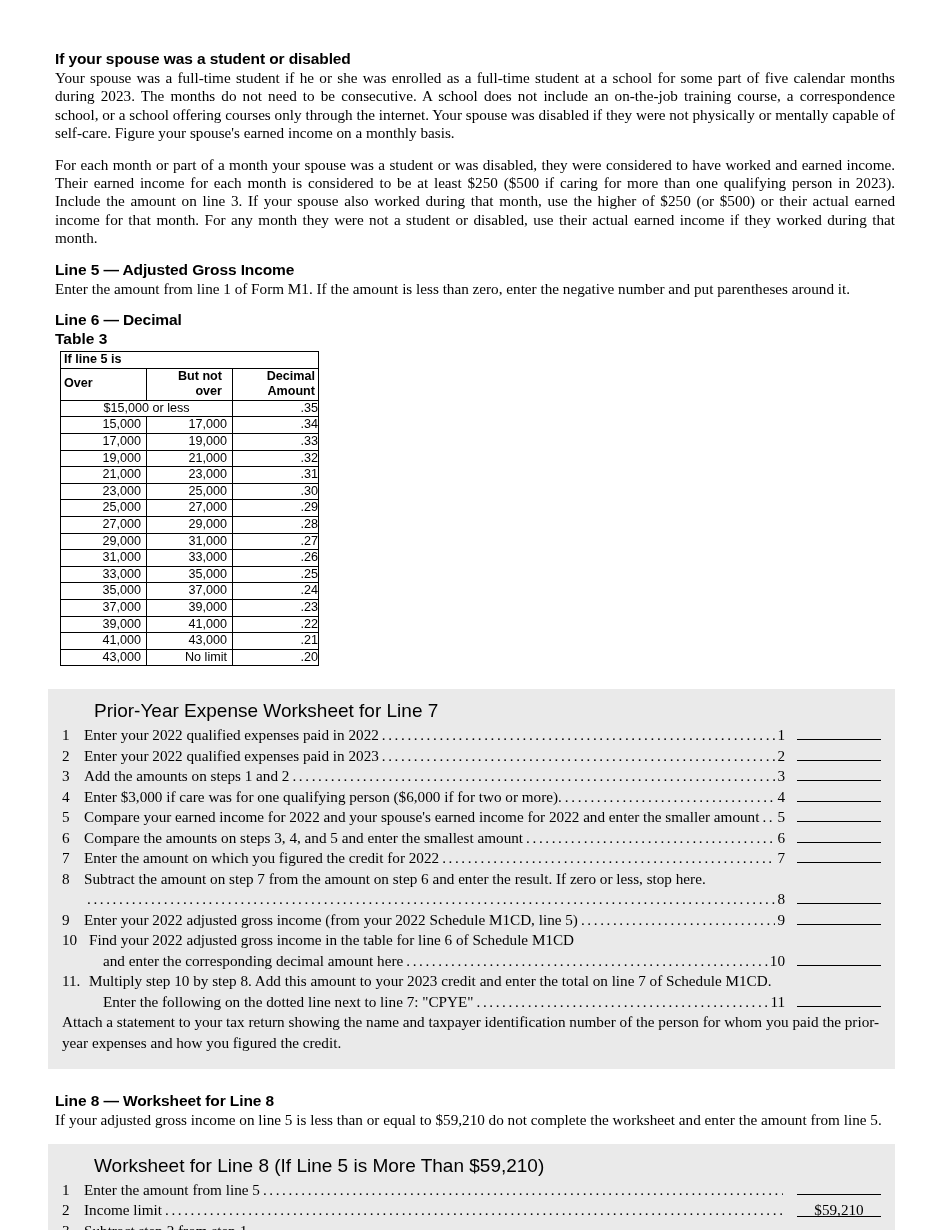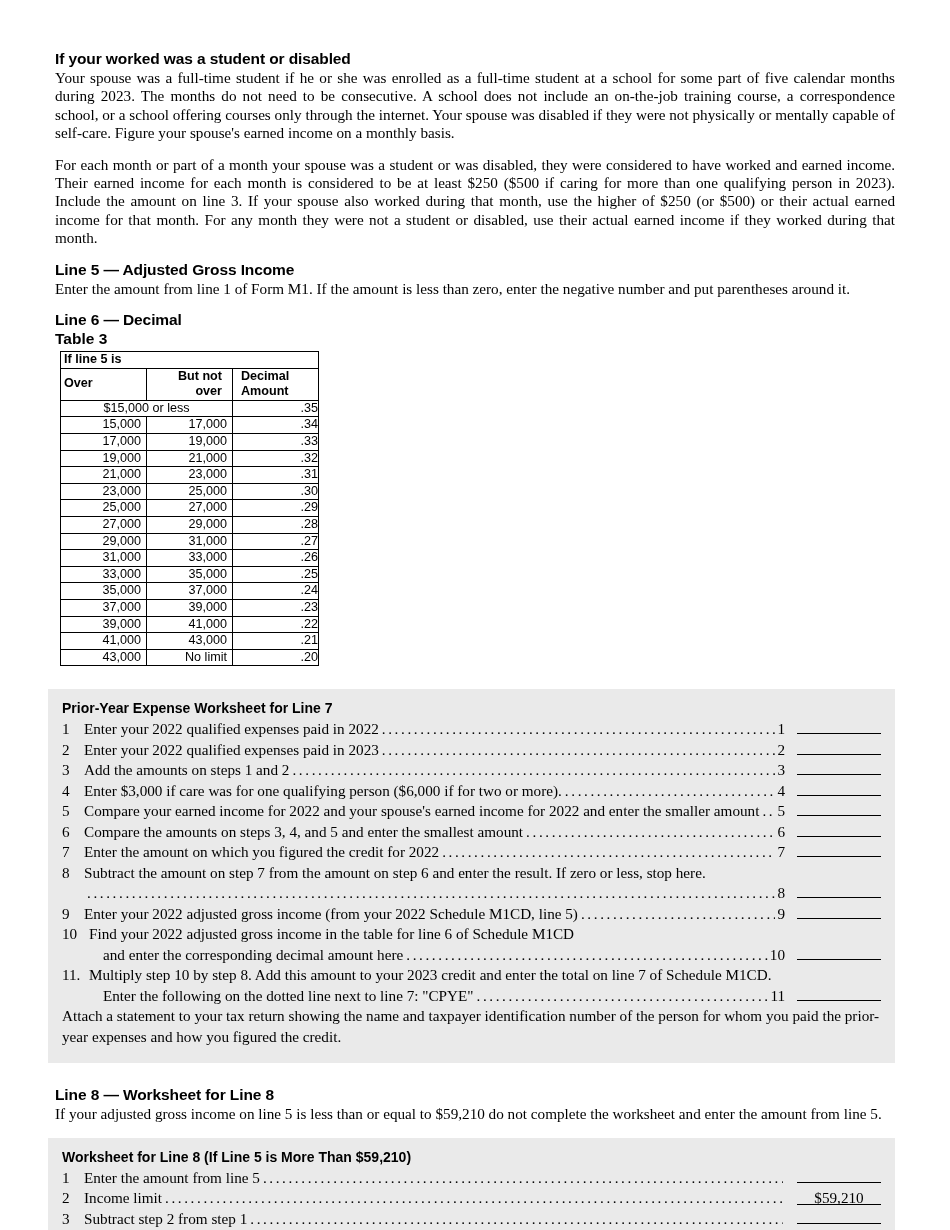--- a/index.html
+++ b/index.html
@@ -45,38 +45,39 @@
     width: 259px;
     margin: 3px 0 0 5px;
     font-family: "Liberation Sans", sans-serif;
     font-size: 12.6px;
     table-layout: fixed;
   }
   table.t3 td, table.t3 th { border: 1px solid #000; padding: 0 3px; height: 15.6px; line-height: 15.6px; }
   table.t3 th { font-weight: bold; text-align: left; }
   table.t3 th.c-over { width: 90px; }
   table.t3 th.c-notover { width: 110px; text-align: right; padding-right: 10px; }
-  table.t3 th.c-dec { width: 112px; text-align: left; padding-left: 8px; }
+  table.t3 th.c-dec { width: 112px; text-align: right; padding-left: 8px; }
   table.t3 td.num { text-align: right; padding-right: 5px; }
   table.t3 td.dec { text-align: right; padding-right: 0; }
   table.t3 td.span2 { text-align: center; }
   table.t3 tr.hdr-top th { font-weight: bold; }
 
   
   .ws {
     background: #eaeaea;
     padding: 11px 14px 16px 14px;
     margin-left: -7px;
     width: 847px;
   }
   .ws-title {
     font-family: "Liberation Sans", sans-serif;
-    font-weight: bold;
-    font-size: 14px;
+    font-weight: normal;
+    font-size: 19px;
     margin-bottom: 3px;
+    margin-left: 32px;
   }
   .ws-row {
     display: flex;
     align-items: baseline;
     font-size: 15.2px;
     line-height: 20.5px;
     white-space: nowrap;
   }
   .ws-num { width: 22px; flex: 0 0 22px; }
   .ws-num.wide { width: 27px; flex: 0 0 27px; }
@@ -107,21 +108,21 @@
   .ws-free { font-size: 15.2px; line-height: 20.5px; }
 
   
   .ws8 .blank { width: 84px; margin-left: 14px; }
 </style>
 </head>
 <body>
 
 <div class="page">
 
-  <h2 class="sec-head">If your worked was a student or disabled</h2>
+  <h2 class="sec-head">If your spouse was a student or disabled</h2>
   <p class="body">Your spouse was a full-time student if he or she was enrolled as a full-time student at a school for some part of five calendar months during 2023. The months do not need to be consecutive. A school does not include an on-the-job training course, a correspondence school, or a school offering courses only through the internet. Your spouse was disabled if they were not physically or mentally capable of self-care. Figure your spouse's earned income on a monthly basis.</p>
   <p class="body">For each month or part of a month your spouse was a student or was disabled, they were considered to have worked and earned income. Their earned income for each month is considered to be at least $250 ($500 if caring for more than one qualifying person in 2023). Include the amount on line 3. If your spouse also worked during that month, use the higher of $250 (or $500) or their actual earned income for that month. For any month they were not a student or disabled, use their actual earned income if they worked during that month.</p>
 
   <h2 class="sec-head">Line 5 — Adjusted Gross Income</h2>
   <p class="body">Enter the amount from line 1 of Form M1. If the amount is less than zero, enter the negative number and put parentheses around it.</p>
 
   <h2 class="sec-head">Line 6 — Decimal</h2>
   <h3 class="sub-head">Table 3</h3>
 
   <table class="t3">

